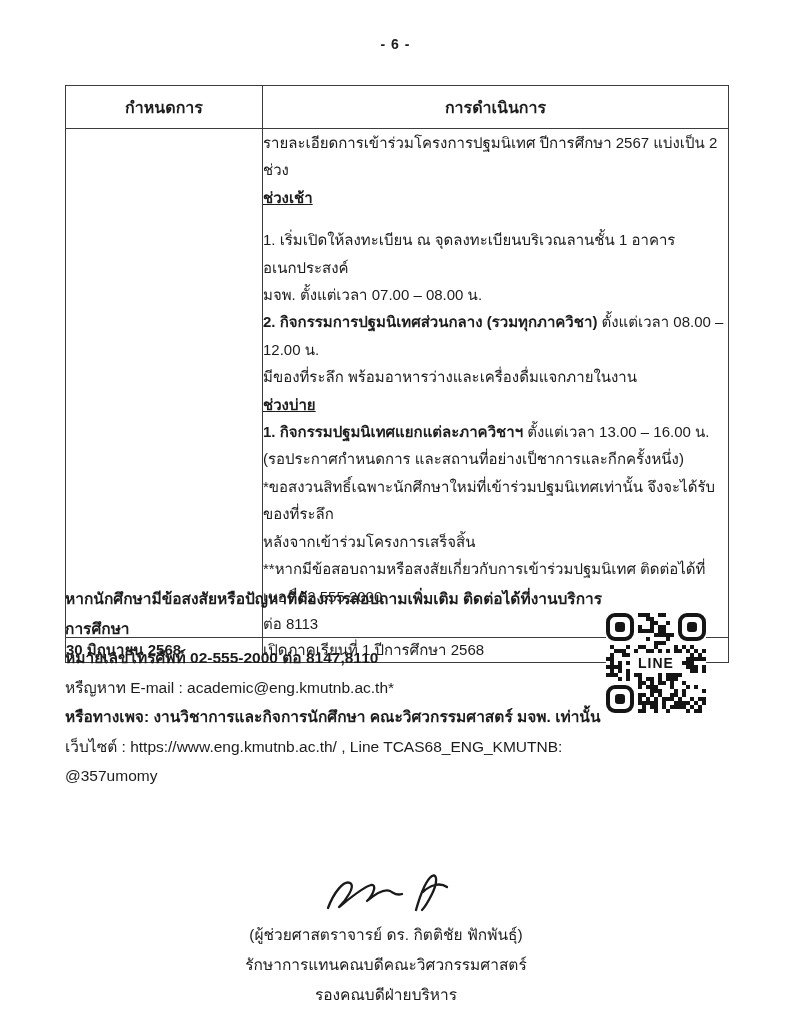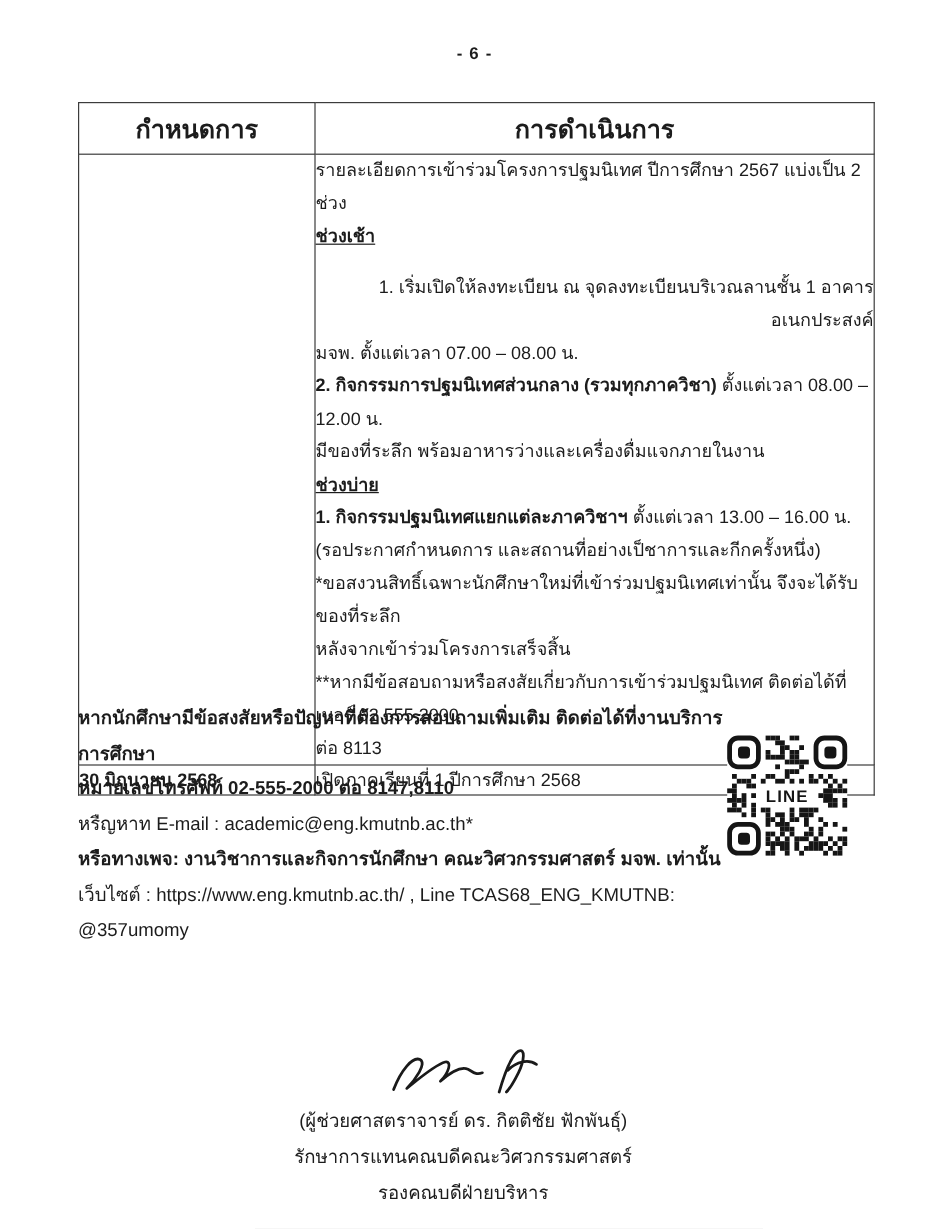--- a/index.html
+++ b/index.html
@@ -21,34 +21,34 @@
     position:absolute;top:85px;left:65px;
     width:664px;border-collapse:collapse;table-layout:fixed;
     font-size:15px;
   }
   table.schedule th,table.schedule td{
     border:1.5px solid #3c3c3c;
     vertical-align:top;
     padding:0;
   }
   table.schedule th{
-    font-size:21px;font-weight:bold;
+    font-size:16px;font-weight:bold;
     height:42px;vertical-align:middle;text-align:center;
   }
   col.c1{width:197px;}
   td.date-cell{
     padding:10px 6px 10px 8px;font-weight:bold;vertical-align:middle;
   }
   td.action-cell{
     padding:8px 6px 8px 10px;vertical-align:middle;
   }
   td.details-cell{padding:7px 8px 8px 10px;}
   td.empty-cell{height:386px;}
   .details-cell p{margin:0;line-height:27.4px;}
-  .details-cell p.gap-before{margin-top:15px;text-align:right;}
+  .details-cell p.gap-before{margin-top:15px;}
   .sec-heading{font-weight:bold;text-decoration:underline;}
   .b{font-weight:bold;}
   
   .contact{
     position:absolute;top:584px;left:65px;width:560px;
     font-size:15.5px;line-height:29.5px;
   }
   .contact .bold-line{font-weight:bold;}
   a.doc-link{color:#1c1c1c;cursor:pointer;}
   

